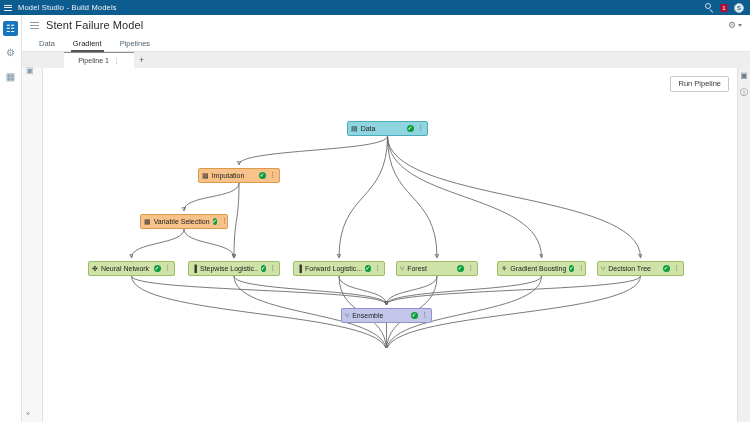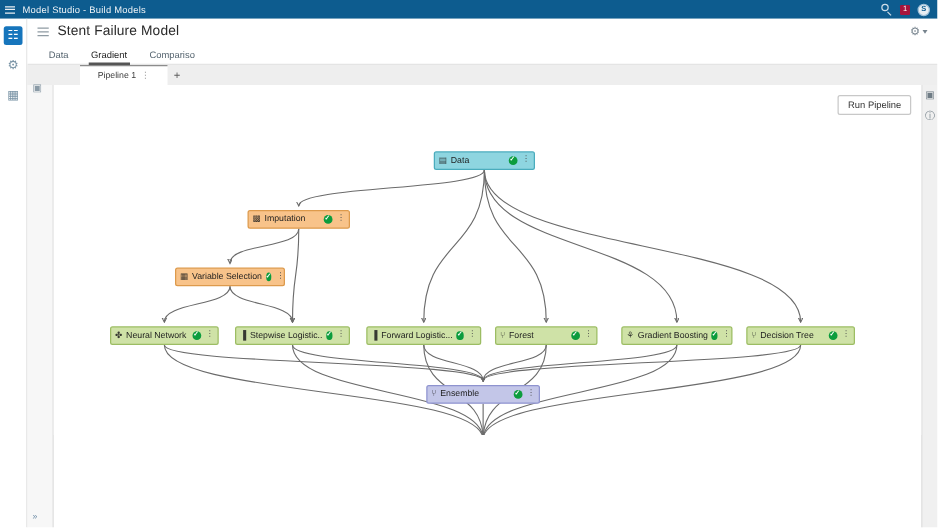--- a/index.html
+++ b/index.html
@@ -198,21 +198,21 @@
     <div class="page-title">Stent Failure Model</div>
     <div class="hdr-right">
       <span class="gear">⚙</span>
       <span class="caret-dn"></span>
     </div>
   </div>
 
   <div class="tabs">
     <div class="tab">Data</div>
     <div class="tab active">Gradient</div>
-    <div class="tab">Compariso</div>
+    <div class="tab">Pipelines</div>
   </div>
 
   <div class="substrip">
     <div class="subtab">
       <span class="subtab-label">Pipeline 1</span>
       <span class="kebab">⋮</span>
     </div>
     <div class="plus-tab">+</div>
   </div>
 

